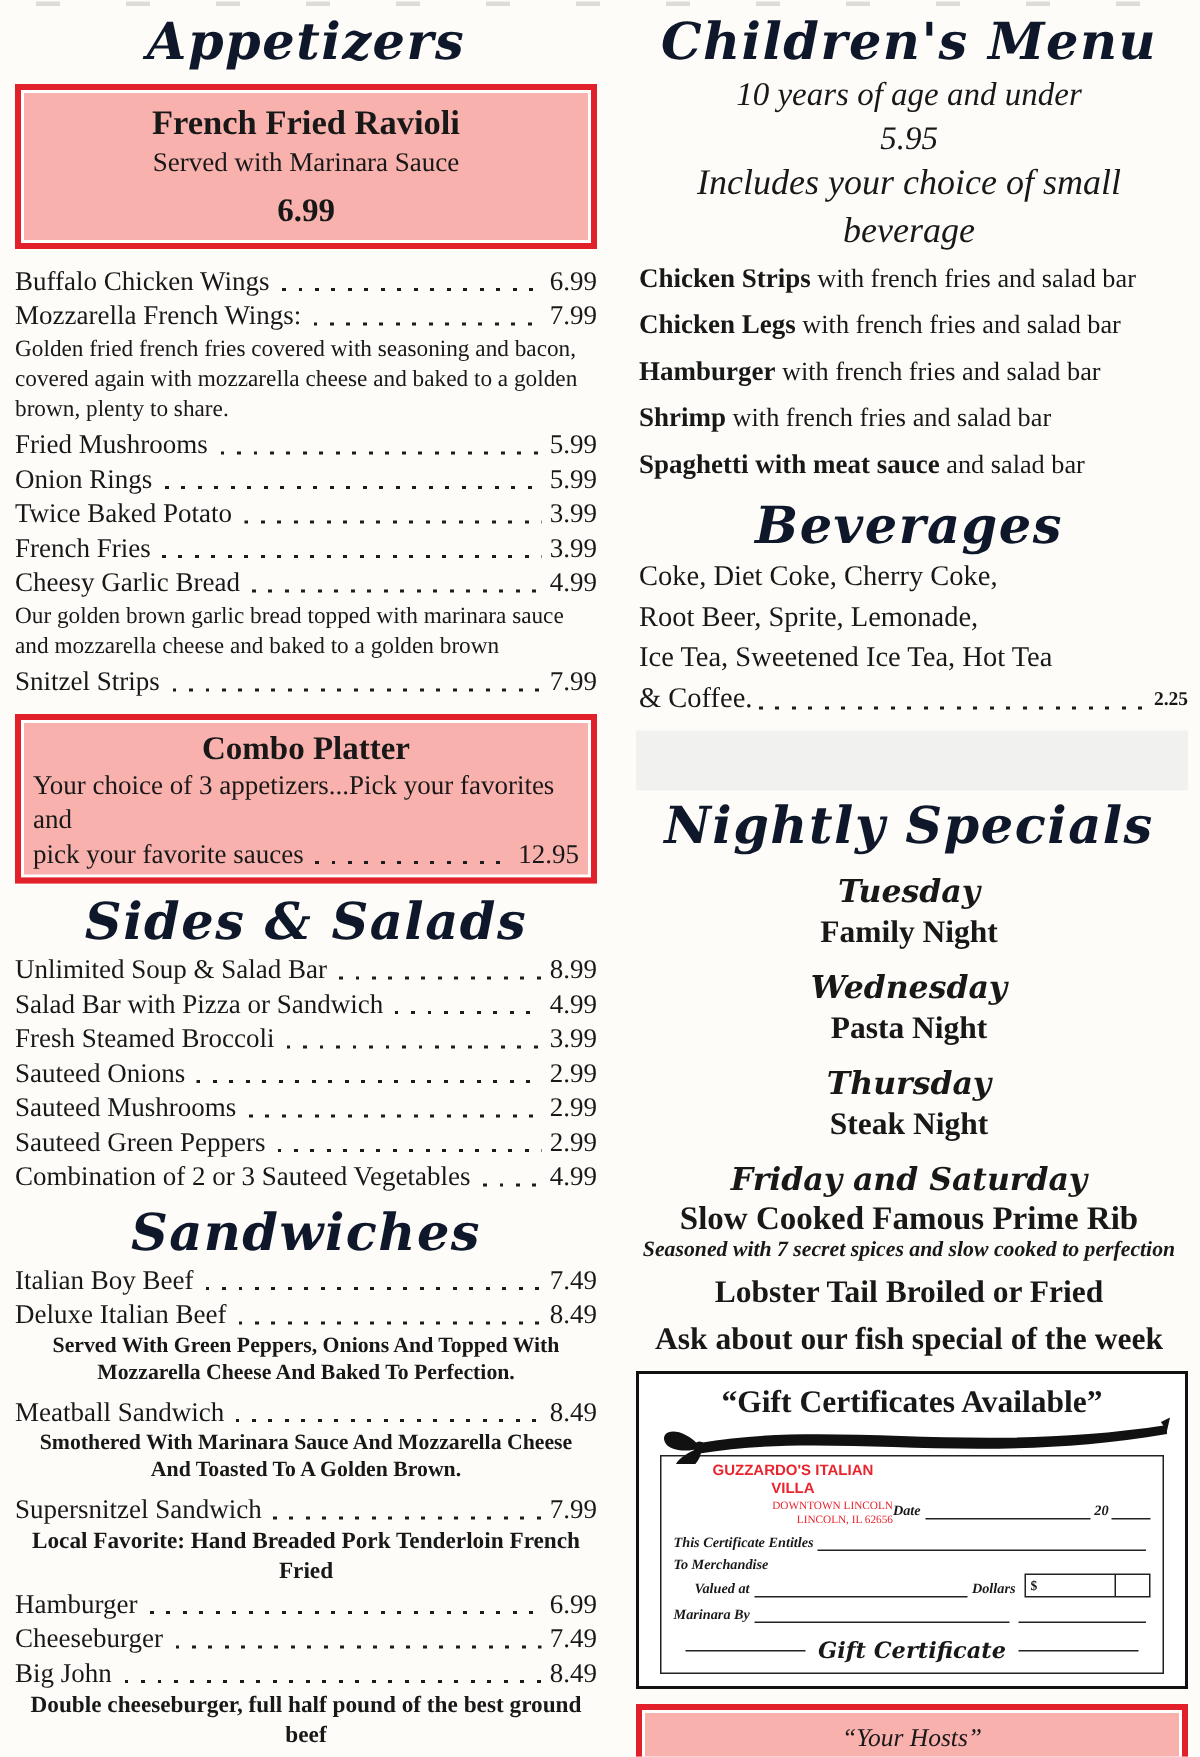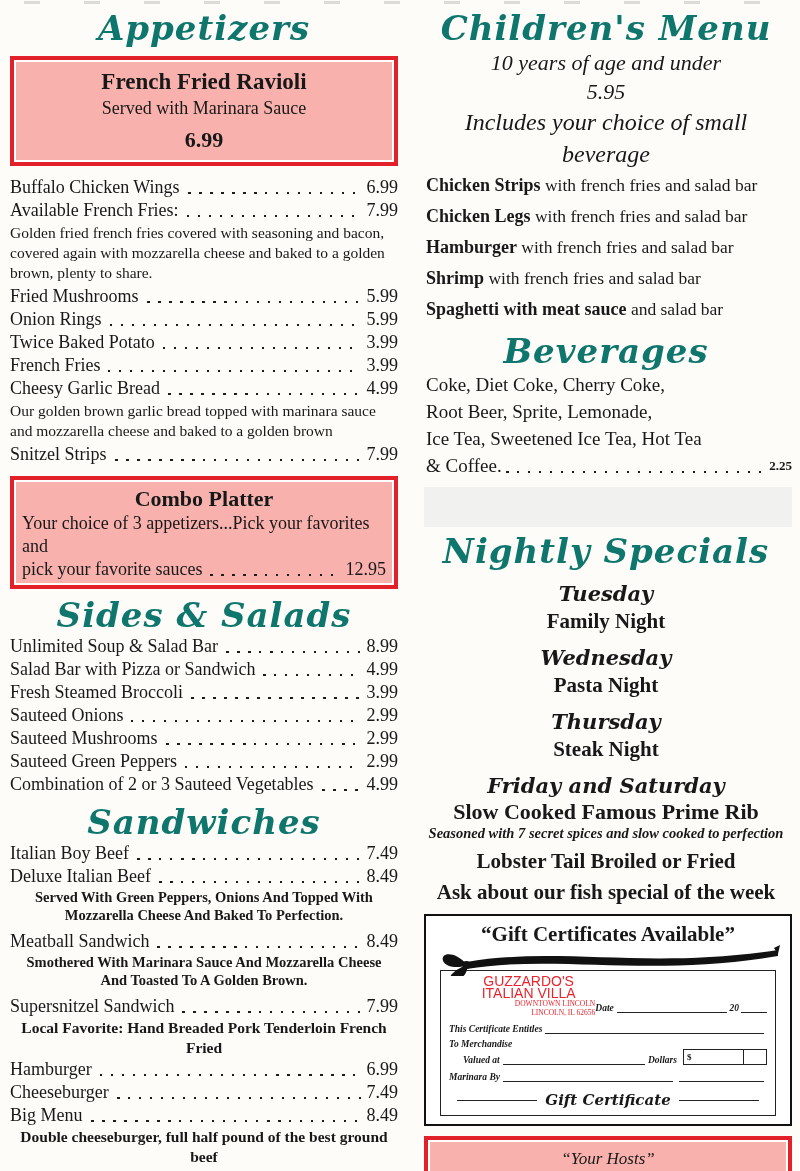--- a/index.html
+++ b/index.html
@@ -18,21 +18,21 @@
     opacity: .8;
   }
   .page { display: flex; padding: 8px 8px 0 10px; gap: 22px; }
   .col { flex: 1; }
   .col-left { width: 388px; flex: 0 0 388px; }
   .col-right { width: 372px; flex: 1; }
 
   .script-title {
     font-family: "DejaVu Serif", serif;
     font-style: italic; font-weight: 700;
-    color: #0f766e; text-align: center;
+    color: #0f172a; text-align: center;
     font-size: 34px; line-height: 40px;
     letter-spacing: 1px;
   }
   .black-script {
     font-family: "DejaVu Serif", serif;
     font-style: italic; font-weight: 600;
     font-size: 21px; line-height: 26px; text-align: center;
   }
 
   .pink-box {
@@ -89,21 +89,21 @@
     padding: 6px 10px 8px;
   }
   .gift-head { text-align: center; font-weight: 700; font-size: 21px; line-height: 24px; }
   .gift-ribbon { display: block; width: 100%; height: 34px; margin: -4px 0 -6px; }
   .cert {
     border: 1px solid #222; margin: 0 4px; padding: 4px 8px 6px;
     font-family: "Liberation Serif", serif;
   }
   .cert-row1 { display: flex; }
   .cert-biz { width: 46%; text-align: center; }
-  .biz-name { color: #e8252d; font-family: "Liberation Sans", sans-serif; font-weight: 400; font-size: 14px; line-height: 12px; margin-left: 13px; }
+  .biz-name { color: #e8252d; font-family: "Liberation Sans", sans-serif; font-weight: 700; font-size: 10px; line-height: 12px; margin-left: 13px; }
   .biz-sub { color: #e8252d; font-family: Liberation Serif, serif; font-size: 7.5px; line-height: 9px; text-align: right; }
   .cert-date { flex: 1; display: flex; align-items: flex-end; font-size: 9.5px; font-style: italic; font-weight: 700; padding-bottom: 4px; }
   .fill { border-bottom: 1px solid #222; flex: 1; margin: 0 3px; height: 10px; }
   .fill-short { border-bottom: 1px solid #222; width: 26px; margin-left: 2px; height: 10px; }
   .cert-line { display: flex; align-items: flex-end; font-size: 9.5px; font-style: italic; font-weight: 700; margin-top: 7px; }
   .cert-merch { margin-top: 5px; font-size: 9.5px; font-style: italic; font-weight: 700; }
   .valued-row { display: flex; align-items: flex-end; font-size: 9.5px; font-style: italic; font-weight: 700; }
   .valued-row .lbl { margin-left: 14px; }
   .dollar-box { display: flex; border: 1px solid #222; height: 16px; margin-left: 6px; }
   .dollar-box .db-main { width: 60px; border-right: 1px solid #222; font-style: normal; padding: 2px 0 0 3px; font-size: 9px; }
@@ -134,21 +134,21 @@
       <div class="fb-sub">Served with Marinara Sauce</div>
       <div class="fb-price">6.99</div>
     </div>
 
     <div class="mrow">
       <span class="nm">Buffalo Chicken Wings</span>
       <span class="dots"></span>
       <span class="pr">6.99</span>
     </div>
     <div class="mrow">
-      <span class="nm">Available French Fries:</span>
+      <span class="nm">Mozzarella French Wings:</span>
       <span class="dots"></span>
       <span class="pr">7.99</span>
     </div>
     <div class="item-desc">Golden fried french fries covered with seasoning and bacon, covered again with mozzarella cheese and baked to a golden brown, plenty to share.</div>
     <div class="mrow">
       <span class="nm">Fried Mushrooms</span>
       <span class="dots"></span>
       <span class="pr">5.99</span>
     </div>
     <div class="mrow">
@@ -257,21 +257,21 @@
       <span class="nm">Hamburger</span>
       <span class="dots"></span>
       <span class="pr">6.99</span>
     </div>
     <div class="mrow">
       <span class="nm">Cheeseburger</span>
       <span class="dots"></span>
       <span class="pr">7.49</span>
     </div>
     <div class="mrow">
-      <span class="nm">Big Menu</span>
+      <span class="nm">Big John</span>
       <span class="dots"></span>
       <span class="pr">8.49</span>
     </div>
     <div class="sub-center-lg">Double cheeseburger, full half pound of the best ground beef</div>
 
   </div>
 
   <div class="col col-right">
 
     <div class="script-title">Children's Menu</div>

